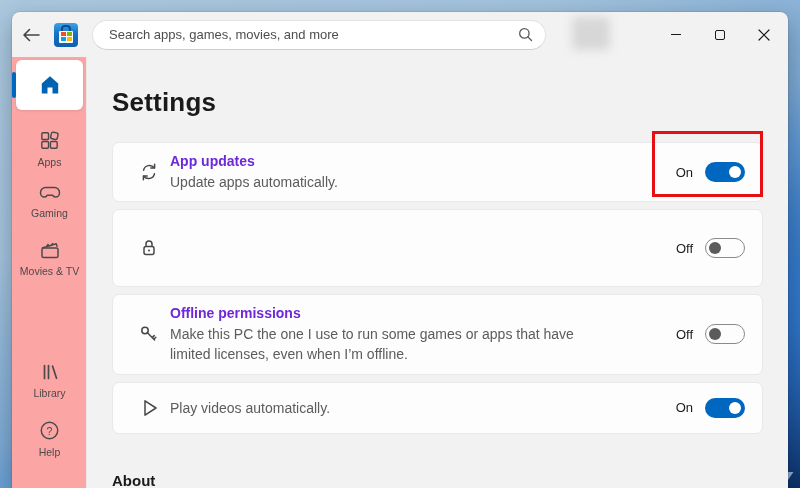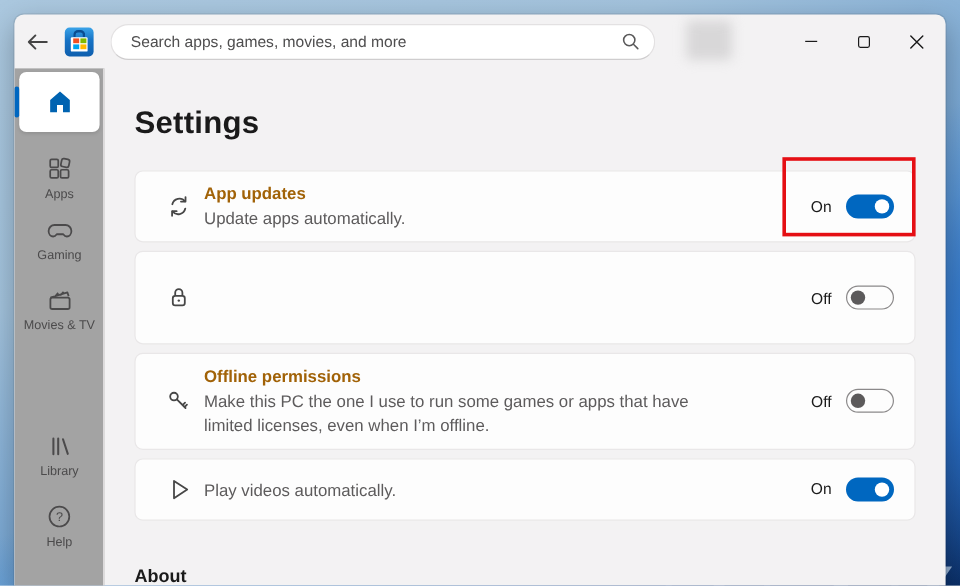--- a/index.html
+++ b/index.html
@@ -50,40 +50,40 @@
 
   .win-controls { position:absolute; right:2px; top:0; height:45px; display:flex; }
   .win-controls button { width:44px; height:45px; border:none; background:transparent; display:flex; align-items:center; justify-content:center; cursor:pointer; color:#1b1b1b; }
   .min-glyph { width:10px; height:1px; background:#1b1b1b; display:block; }
   .max-glyph { width:10px; height:10px; border:1px solid #1b1b1b; border-radius:2px; display:block; }
 
   
   .win-body { position:absolute; top:45px; left:0; right:0; bottom:0; display:flex; }
 
   
-  .sidebar { width:75px; position:relative; flex:0 0 auto; border-right:1px solid #eae8e9; background:#a3a3a3; }
+  .sidebar { width:75px; position:relative; flex:0 0 auto; border-right:1px solid #eae8e9; background:#fca5a5; }
   .nav-item { position:absolute; left:0; width:75px; display:flex; flex-direction:column; align-items:center; cursor:pointer; color:#4b4a4b; }
   .nav-item .lbl { font-size:10.5px; margin-top:4px; color:#4b4a4b; white-space:nowrap; }
   .nav-home { top:3px; left:4px; width:67px; height:50px; background:#fff; border-radius:6px;
     box-shadow:0 1px 3px rgba(0,0,0,.10); display:flex; align-items:center; justify-content:center; }
   .accent-pill { position:absolute; left:0; top:15px; width:3.5px; height:26px; background:#0067c0; border-radius:2px; }
   .nav-apps{top:72px} .nav-gaming{top:126px} .nav-movies{top:182px} .nav-library{top:304px} .nav-help{top:362px}
 
   
   .main { flex:1; padding:22px 25px 0 25px; overflow:hidden; }
   h1.page-title { font-size:26px; font-weight:700; color:#1a1a1a; margin:8px 0 24px; letter-spacing:.2px; }
 
   .card {
     background:#fdfdfd; border:1px solid #e9e7e8; border-radius:7px;
     display:flex; align-items:center; padding:9px 17px 9px 23px; margin-bottom:7px;
   }
   .c1{min-height:59px} .c2{min-height:78px} .c3{min-height:72px} .c4{min-height:52px}
   .row-icon { flex:0 0 26px; display:flex; align-items:center; justify-content:center; color:#474747; margin-right:8px; }
   .row-text { flex:1 1 auto; max-width:542px; }
-  .row-title { font-size:14px; font-weight:700; color:#a16207; line-height:1.35; }
+  .row-title { font-size:14px; font-weight:700; color:#6d28d9; line-height:1.35; }
   .row-desc { font-size:14px; color:#5d5b5c; line-height:1.45; margin-top:1px; }
   .row-desc .link { color:#0067c0; font-weight:700; text-decoration:none; cursor:pointer; }
   .row-ctrl { margin-left:auto; display:flex; align-items:center; gap:12px; padding-left:10px; }
   .state-lbl { font-size:13px; color:#1b1b1b;margin-left:48px; }
 
   .toggle { width:40px; height:20px; border-radius:10px; position:relative; cursor:pointer; flex:0 0 auto; }
   .toggle.on { background:#0067c0; }
   .toggle.on .knob { position:absolute; right:4px; top:4px; width:12px; height:12px; border-radius:50%; background:#fff; }
   .toggle.off { background:transparent; border:1px solid #8b898a; }
   .toggle.off .knob { position:absolute; left:3px; top:3px; width:12px; height:12px; border-radius:50%; background:#5c5a5b; }

